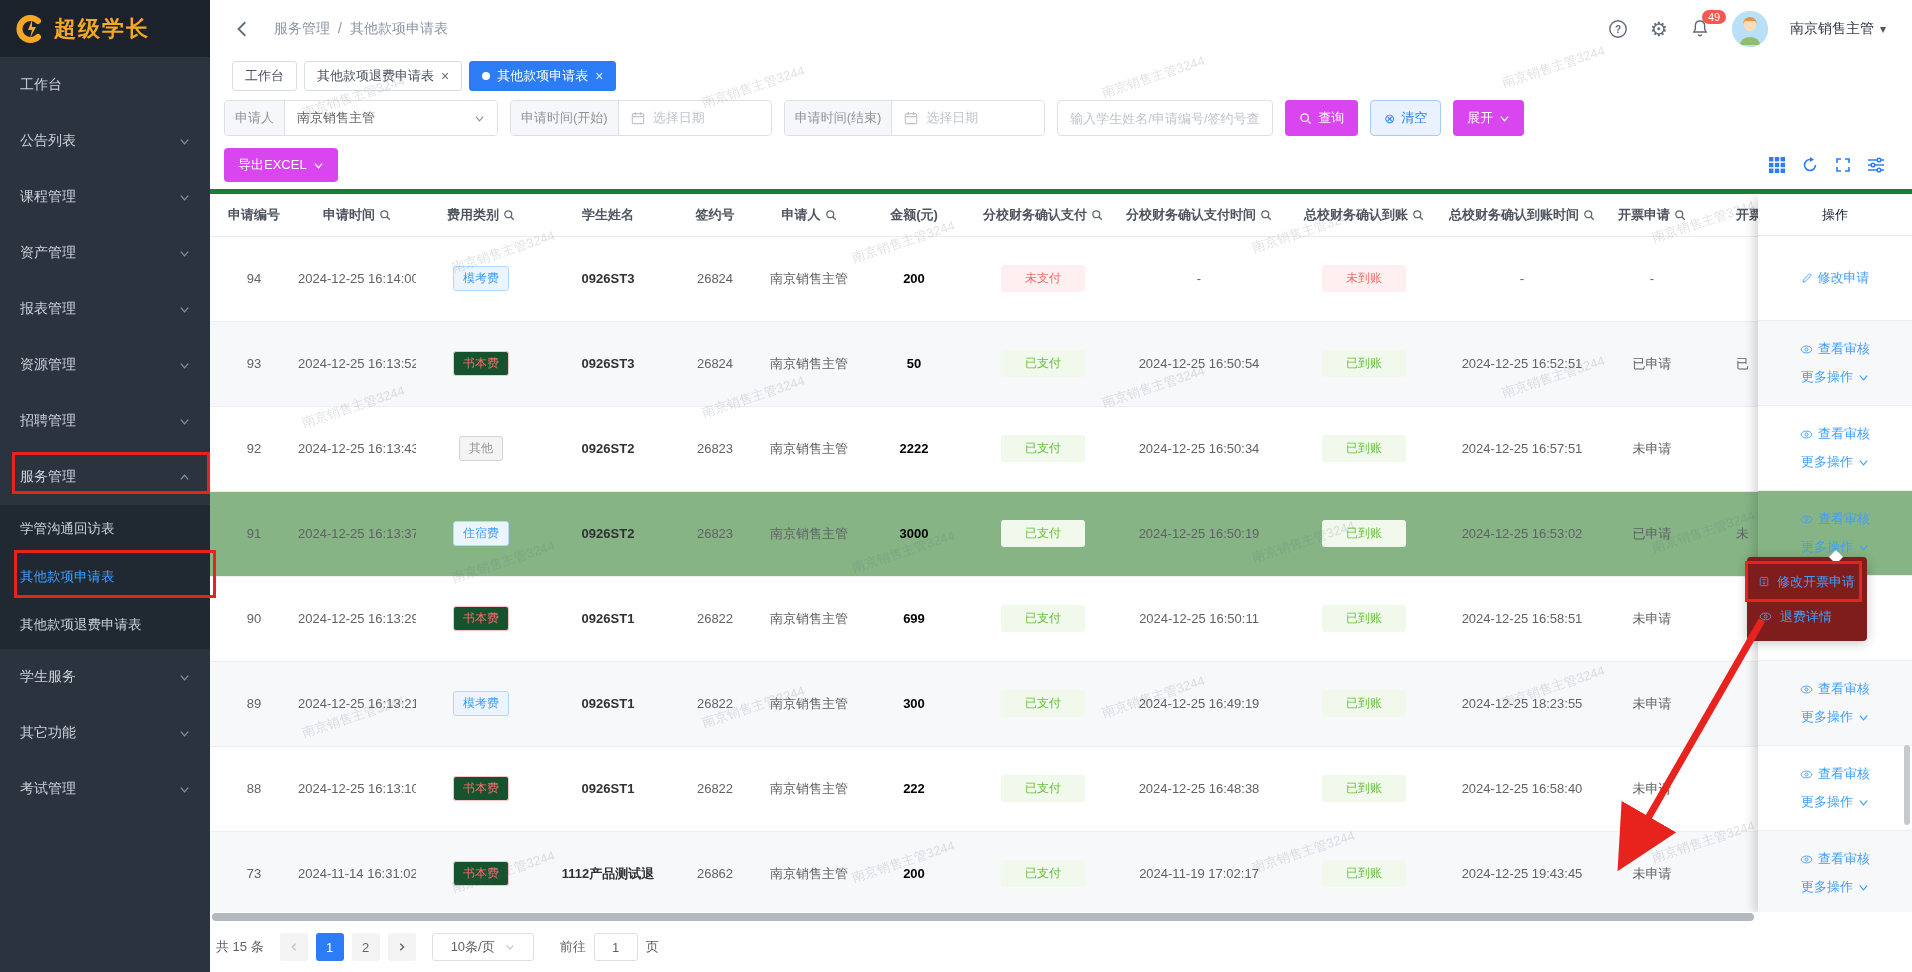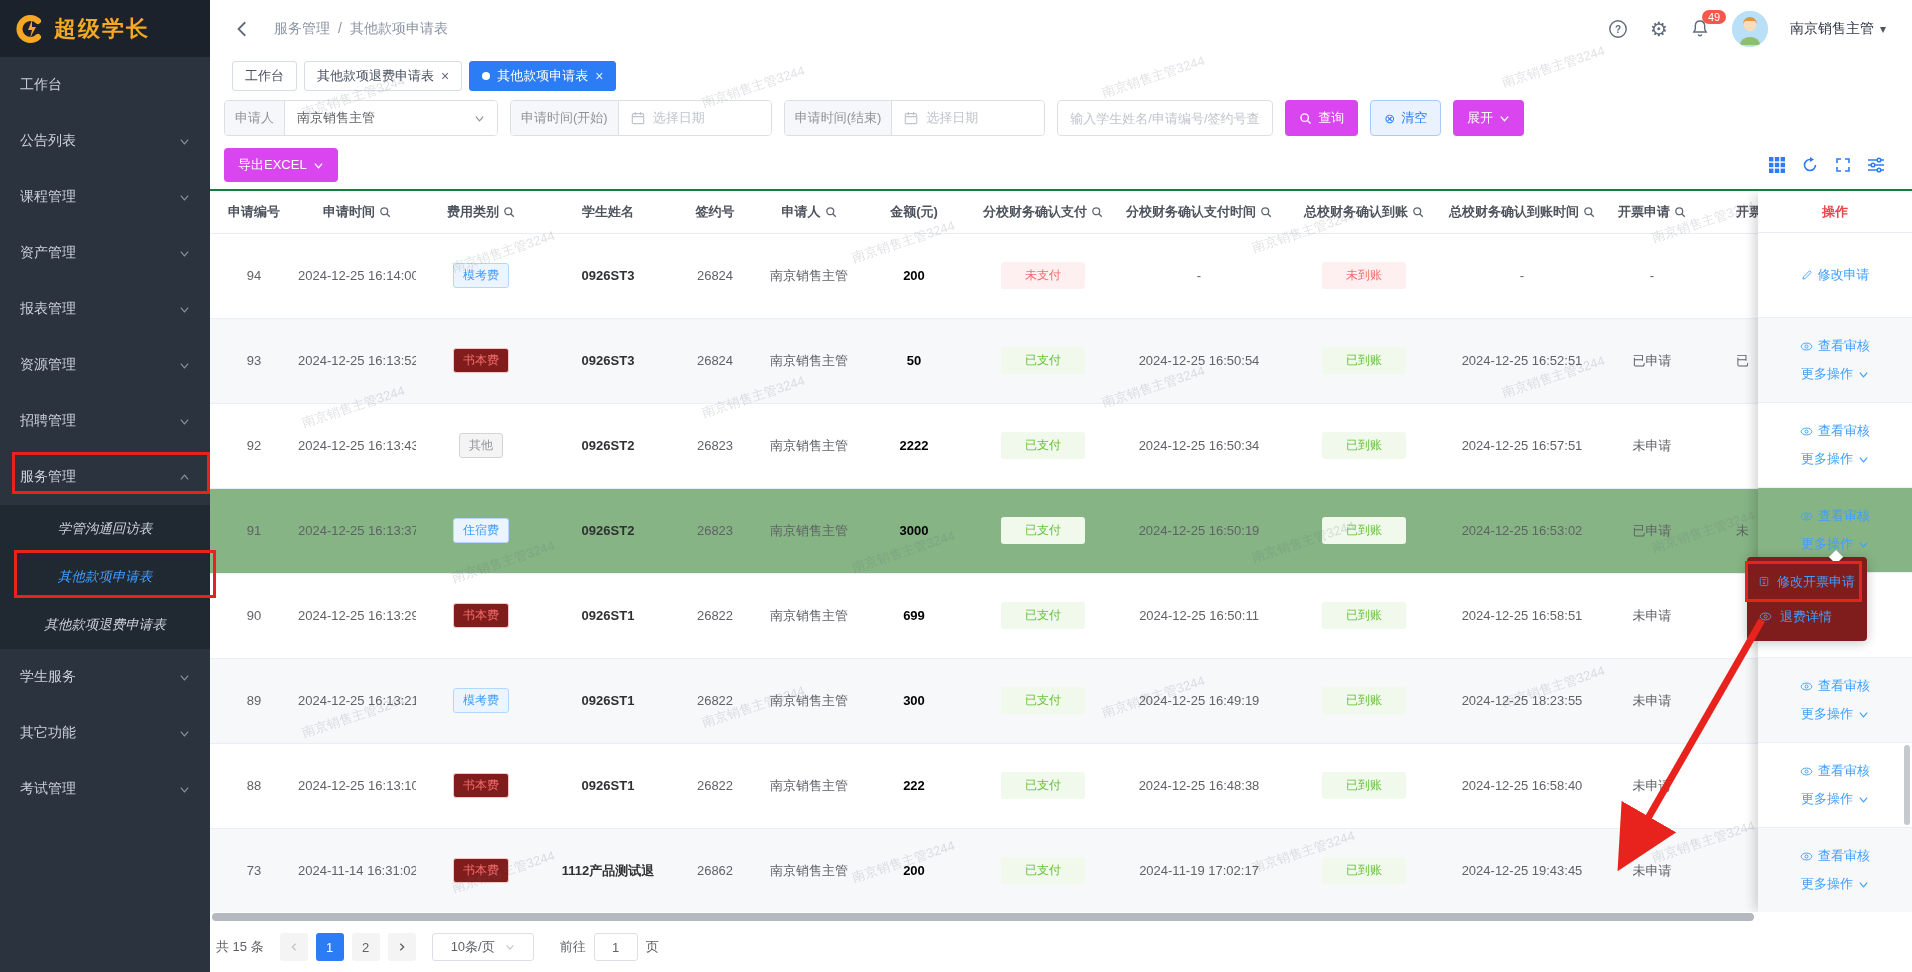--- a/index.html
+++ b/index.html
@@ -6,21 +6,21 @@
   html,body { width:1912px; height:972px; }
   body { font-family:"Liberation Sans","DejaVu Sans",sans-serif; background:#fff; overflow:hidden; position:relative; font-size:13px; }
   .app { display:flex; width:100%; height:100%; }
 
   
   .sidebar { width:210px; background:#2b333e; flex-shrink:0; color:#ccd1da; }
   .logo { height:57px; background:#1b222c; display:flex; align-items:center; padding-left:16px; gap:8px; }
   .logo-text { color:#f6a723; font-size:22px; font-weight:bold; letter-spacing:2px; }
   .nav-item { height:56px; display:flex; align-items:center; justify-content:space-between; padding:0 20px; font-size:14px; color:#ccd1da; cursor:pointer; }
   .submenu { background:#202831; }
-  .submenu .nav-item { height:48px; justify-content:center; font-size:13.5px;font-style:italic; }
+  .submenu .nav-item { height:48px; justify-content:flex-start; font-size:13.5px; }
   .nav-item.active { color:#409eff; }
   .chev { color:#8a93a0; display:flex; }
 
   
   .content { flex:1; position:relative; background:#fff; overflow:hidden; }
   .topbar { height:57px; display:flex; align-items:center; padding:0 26px 0 24px; }
   .back { color:#5f6b7a; display:flex; cursor:pointer; }
   .breadcrumb { color:#8b95a5; font-size:14px; margin-left:22px; }
   .breadcrumb .sep { margin:0 8px; }
   .top-right { margin-left:auto; display:flex; align-items:center; gap:22px; color:#5f6b7a; }
@@ -49,42 +49,42 @@
   .btn { height:36px; border-radius:4px; font-size:13px; display:inline-flex; align-items:center; gap:6px; padding:0 13px; cursor:pointer; border:1px solid transparent; white-space:nowrap; }
   .btn-primary { background:#d946ef; color:#fff; }
   .btn-plain { background:#e9f2fe; color:#2b7cf5; border-color:#a9cbfa; }
 
   .toolbar { height:48px; display:flex; align-items:center; padding:0 28px 0 14px; }
   .btn-export { height:34px; }
   .tool-icons { margin-left:auto; display:flex; gap:17px; color:#2b7cf5; align-items:center; }
   .tool-icons .icon-btn { color:#2b7cf5; }
 
   
-  .table-area { position:relative; height:723px; overflow:hidden; border-top:2px solid #15803d; }
+  .table-area { position:relative; height:723px; overflow:hidden; border-top:5px solid #15803d; }
   table.tbl { border-collapse:collapse; table-layout:fixed; width:1616px; }
   .tbl th { height:42px; border-bottom:1px solid #e9edf3; font-size:13px; color:#4e545e; font-weight:bold; text-align:center; }
   .tbl td { height:85px; border-bottom:1px solid #ebeef5; font-size:13px; color:#606266; text-align:center; overflow:hidden; white-space:nowrap; }
   .th-in { display:inline-flex; align-items:center; gap:4px; }
   .th-in svg { color:#5f6670; }
   th.partial, td.partial { text-align:left; padding-left:30px; }
   tr.zebra td { background:#f7f8fa; }
   tr.highlight td { background:#86b485; }
   td.stu { font-weight:bold; color:#303133; }
   td.amt { color:#000000; font-weight:bold; }
   .tagf { display:inline-block; padding:3px 9px; font-size:12px; border-radius:3px; border:1px solid; background:#fff; }
   .tagf.blue { color:#409eff; background:#ecf5ff; border-color:#b3d8ff; }
-  .tagf.red  { color:#f56c6c; background:#7f1d1d; border-color:#fbc4c4;text-align:center; }
+  .tagf.red  { color:#f56c6c; background:#14532d; border-color:#fbc4c4;text-align:center; }
   .tagf.gray { color:#909399; background:#f4f4f5; border-color:#d3d4d6; }
   .tags { display:inline-block; padding:5px 24px; font-size:12px; border-radius:3px; }
   .tags.success { background:#f0f9eb; color:#67c23a; }
   .tags.danger  { background:#fef0f0; color:#f56c6c; }
 
   
   .op-col { position:absolute; top:0; right:0; width:154px; height:723px; background:#fff; box-shadow:-8px 0 10px -4px rgba(0,0,0,.16); z-index:5; }
-  .op-head { height:42px; border-bottom:1px solid #e9edf3; display:flex; align-items:center; justify-content:center; font-weight:bold; color:#ef4444; background:#fff; }
+  .op-head { height:42px; border-bottom:1px solid #e9edf3; display:flex; align-items:center; justify-content:center; font-weight:normal; color:#0f172a; background:#fff; }
   .op-cell { height:85px; border-bottom:1px solid #ebeef5; display:flex; flex-direction:column; align-items:center; justify-content:center; gap:10px; background:#fff; }
   .op-cell.zebra { background:#f7f8fa; }
   .op-cell.highlight { background:#86b485; }
   .op-link { display:inline-flex; align-items:center; gap:5px; color:#409eff; font-size:13px; cursor:pointer; }
 
   .hscroll { height:10px; position:relative; }
   .hthumb { position:absolute; left:2px; top:1px; width:1542px; height:8px; background:#b4b8bf; border-radius:4px; }
   .vscroll { position:absolute; right:2px; top:745px; width:6px; height:80px; background:#c6c9cd; border-radius:3px; z-index:20; }
 
   .pagination { height:50px; display:flex; align-items:center; gap:8px; padding-left:6px; color:#606266; font-size:13px; }

